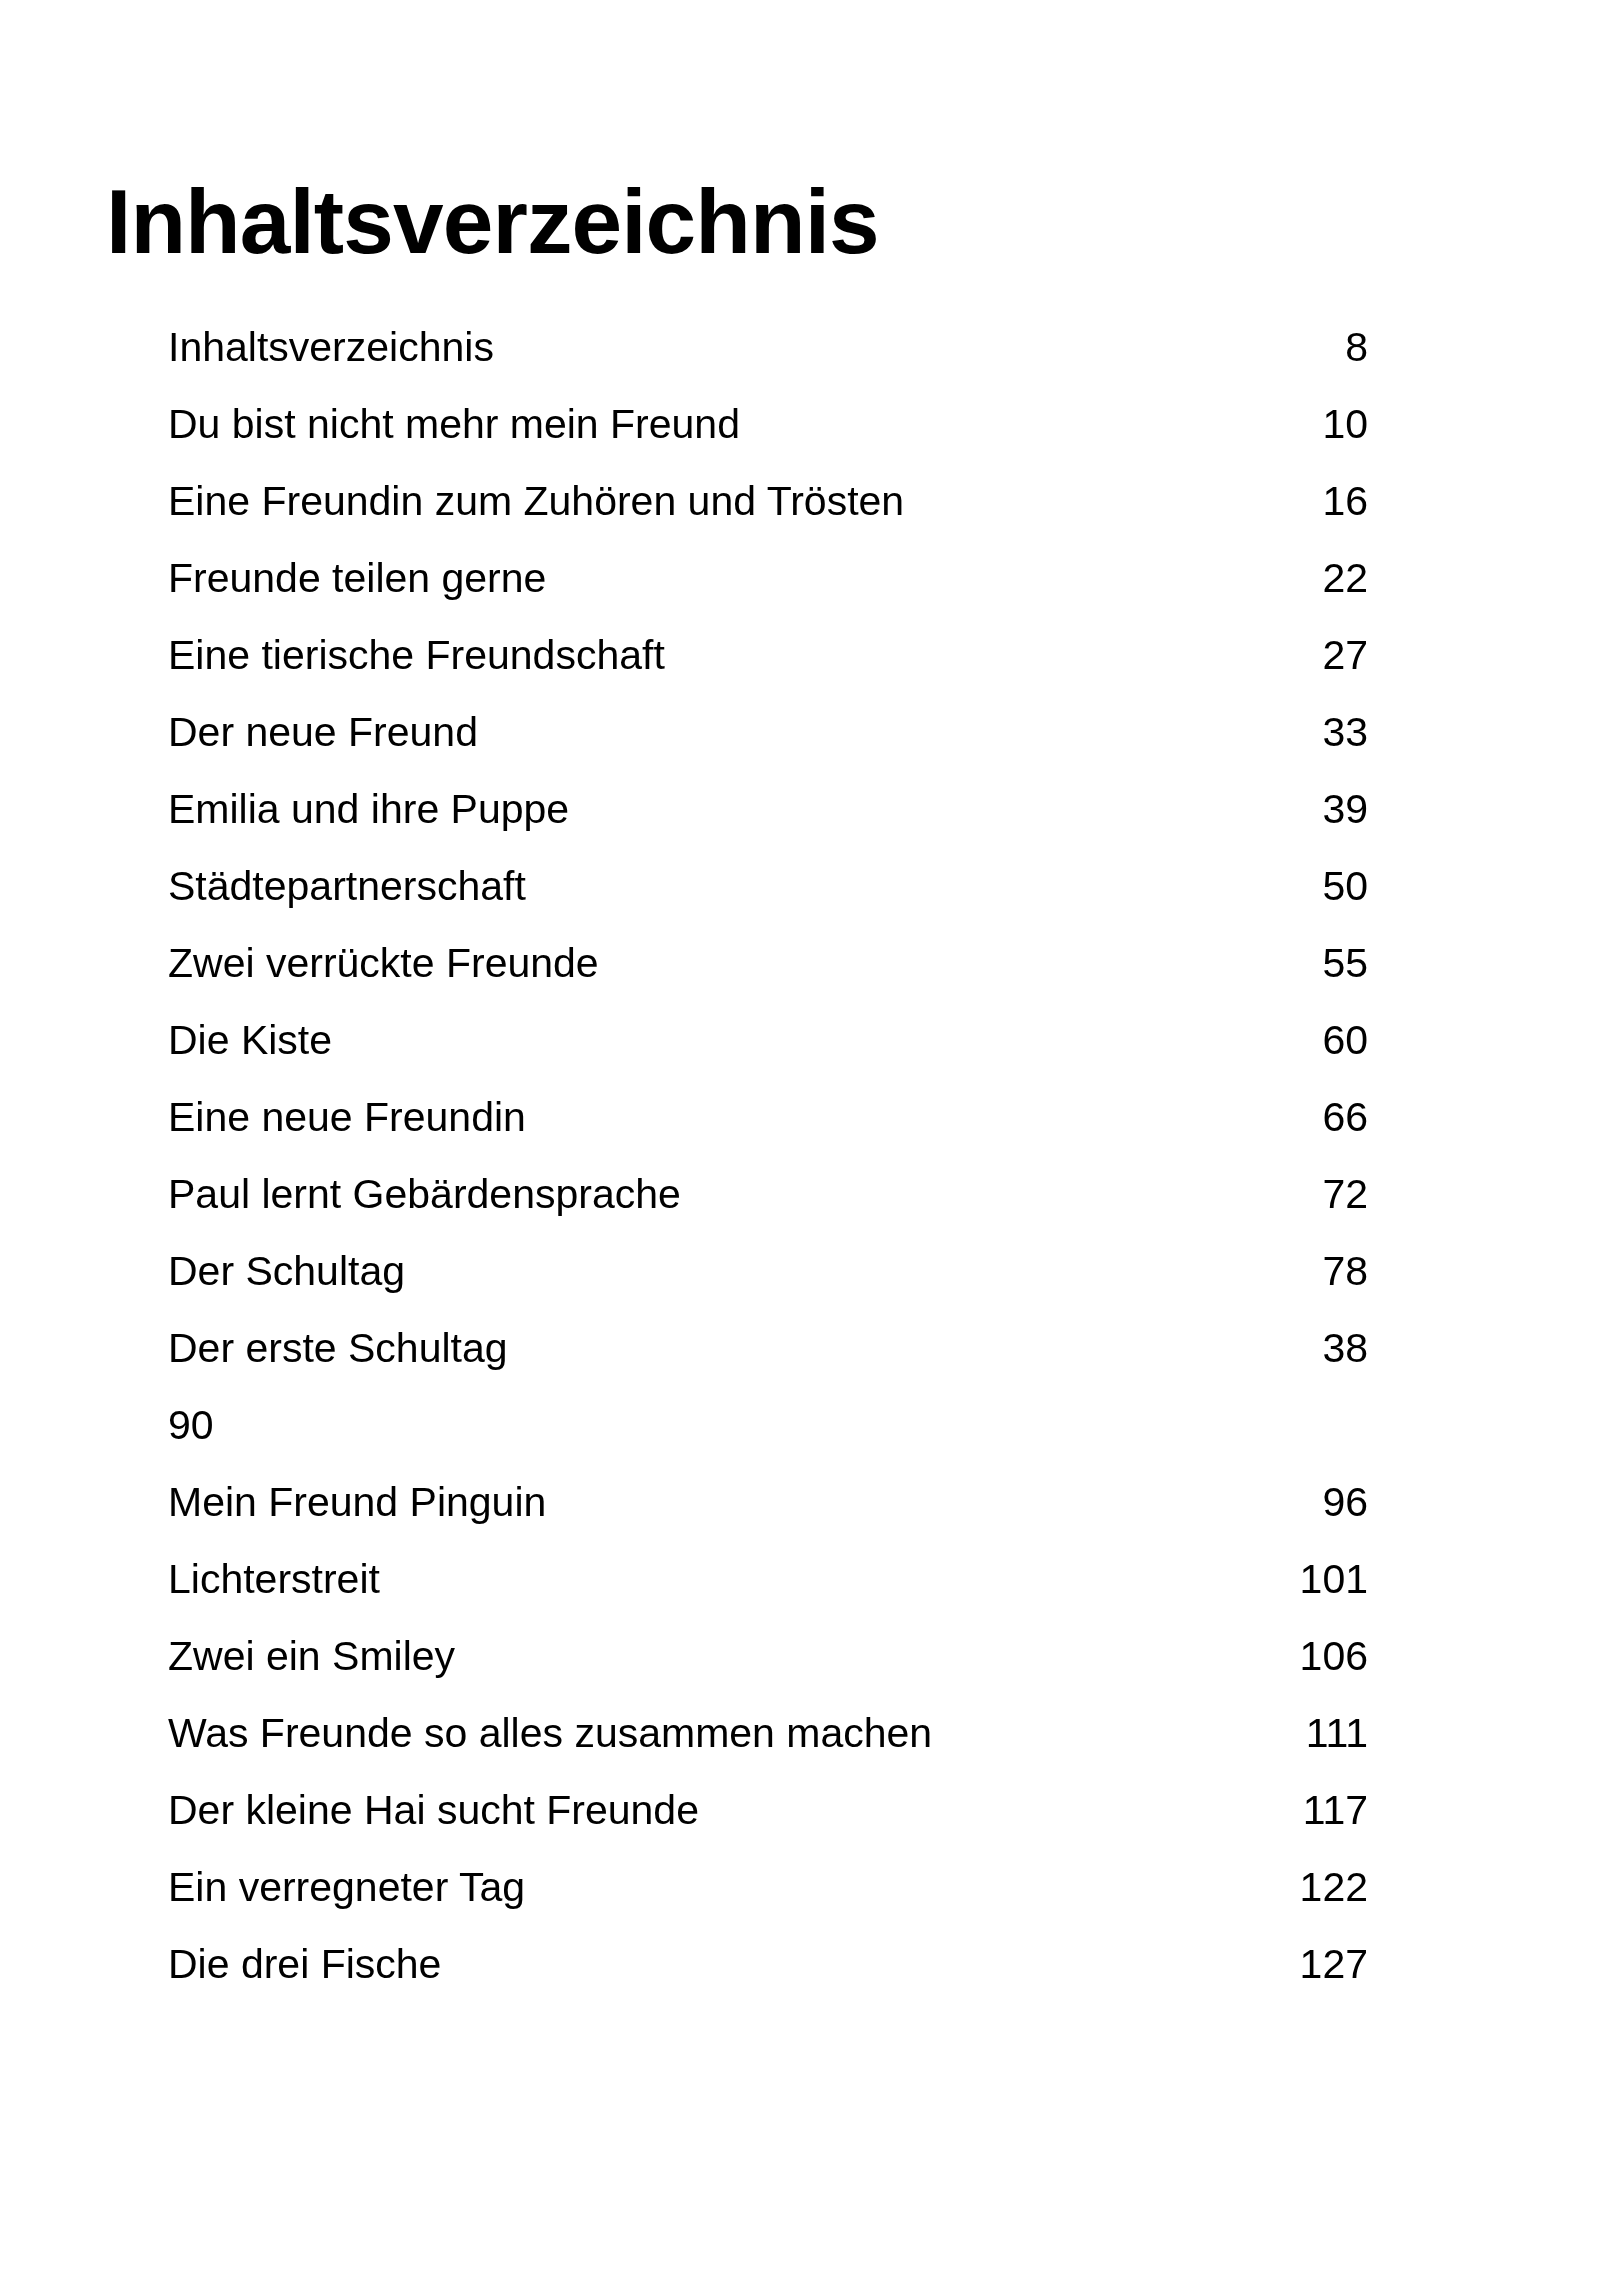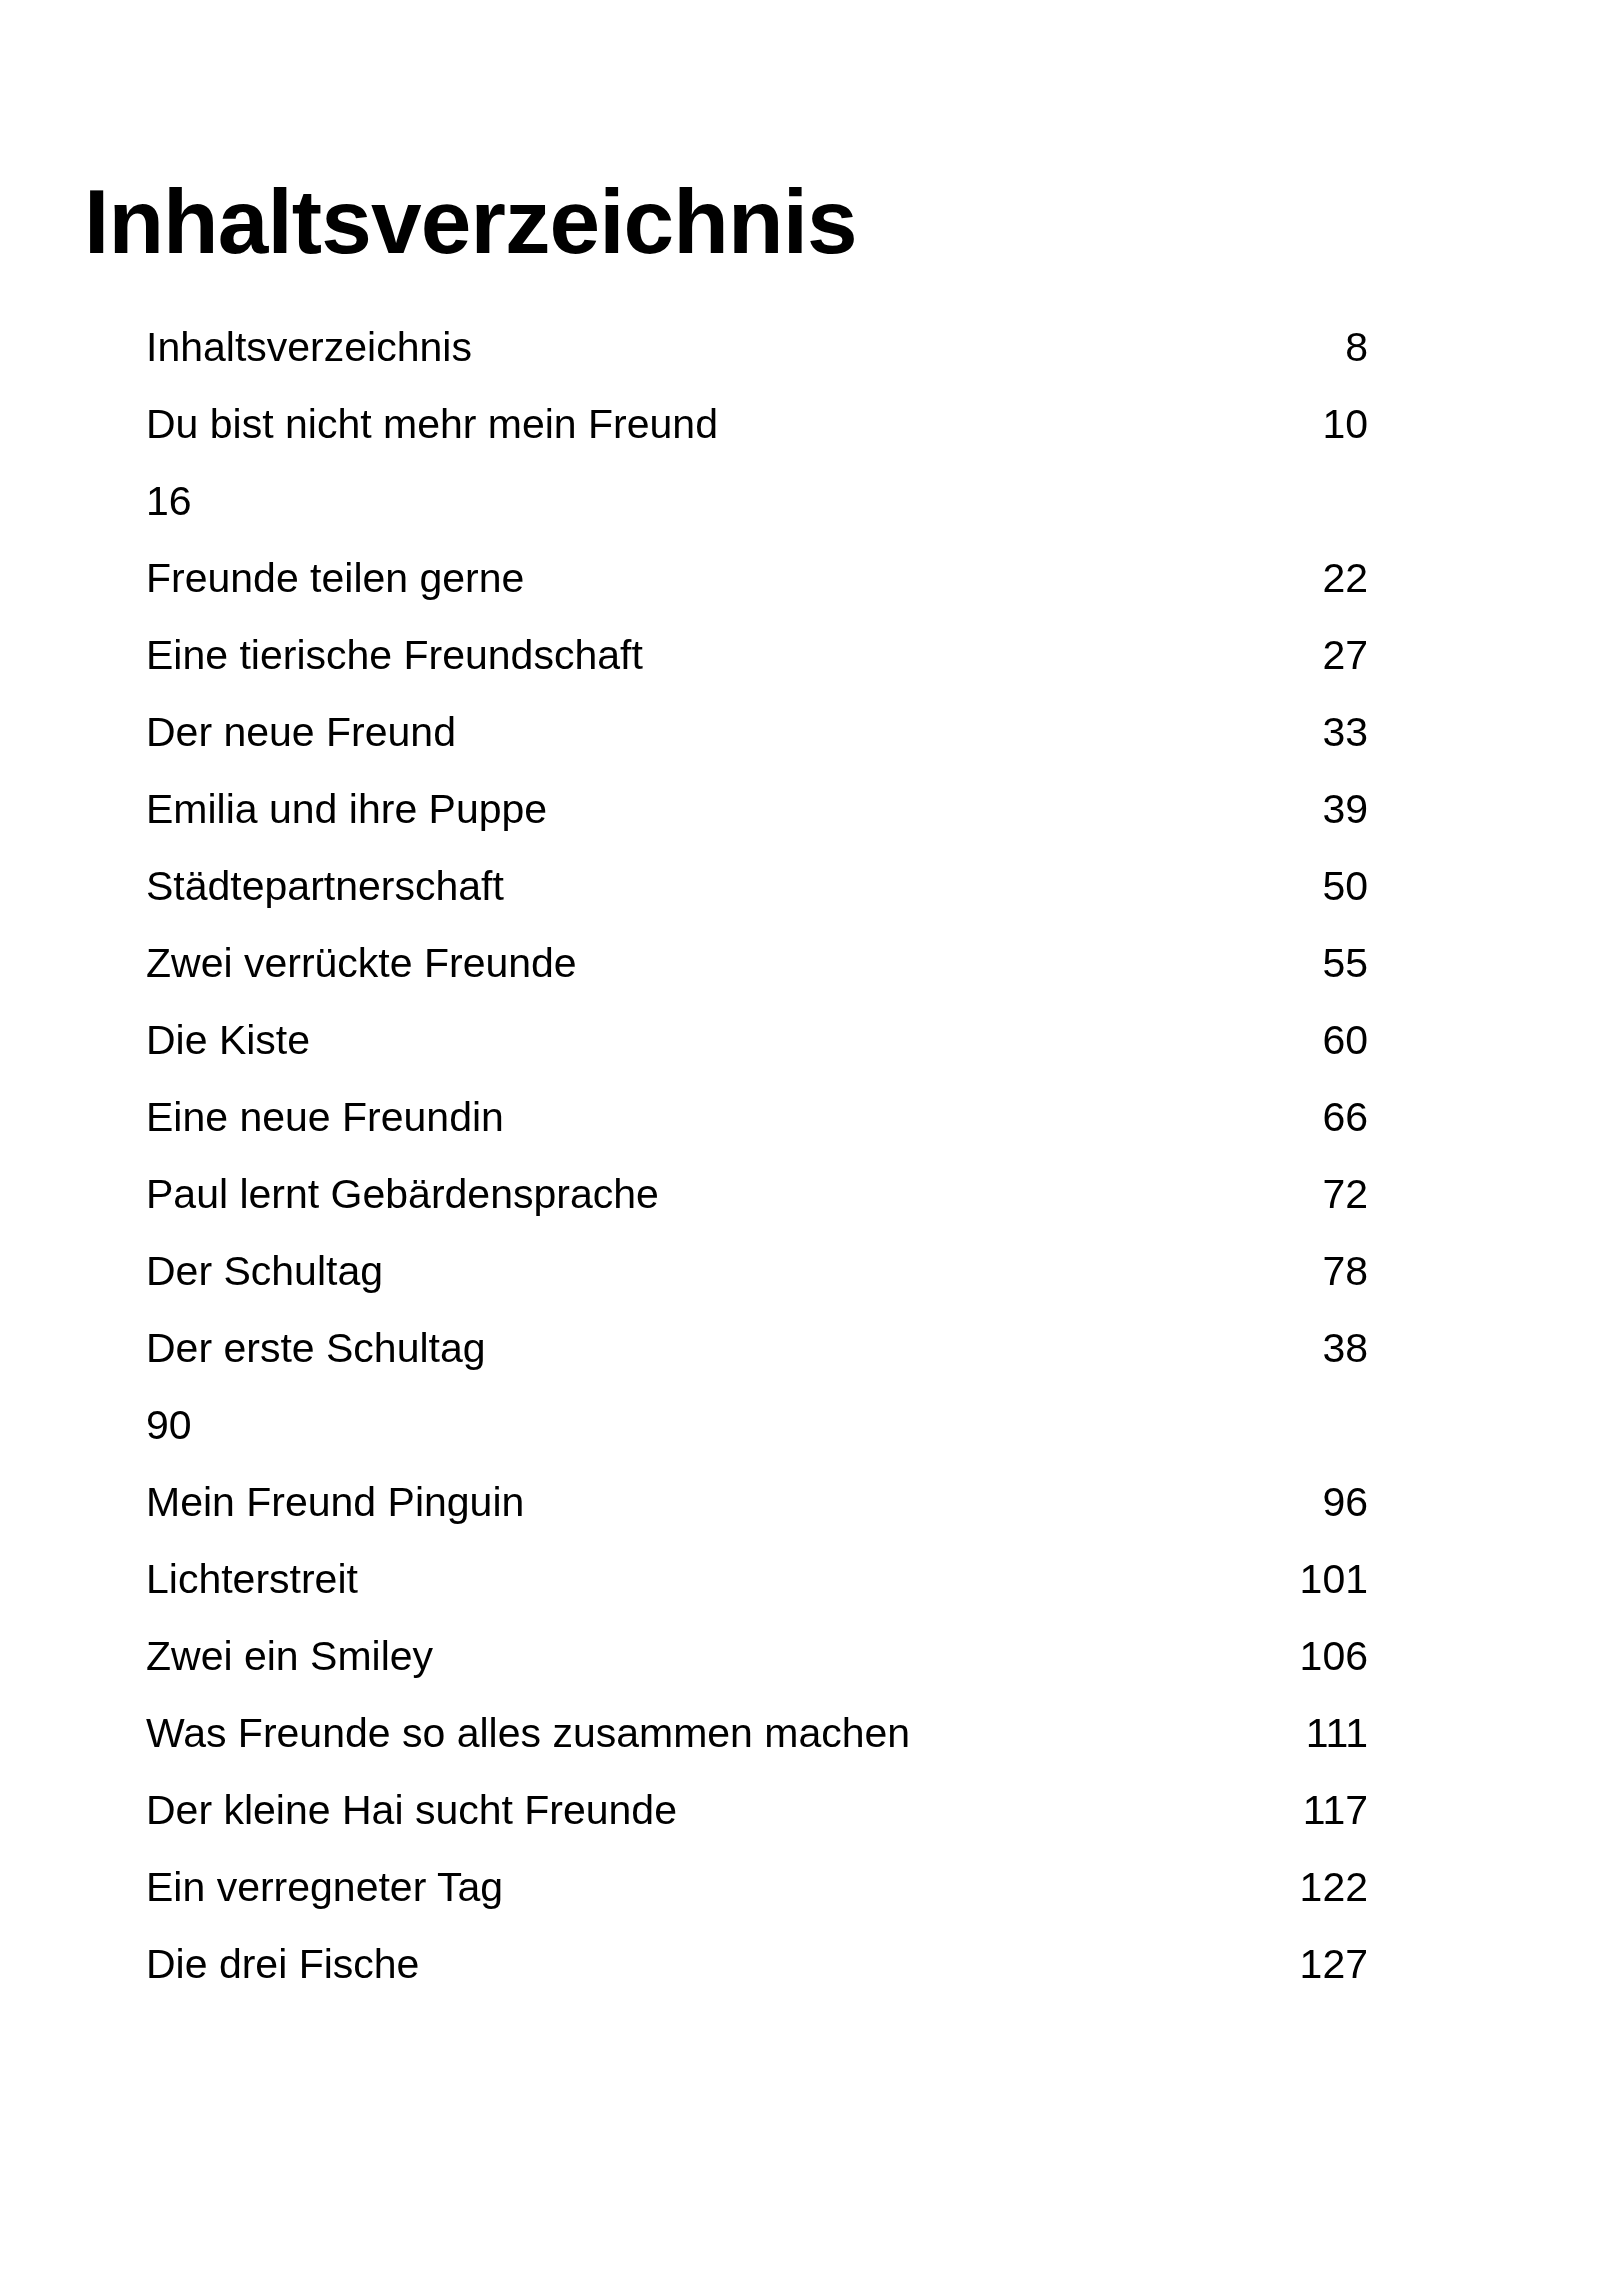--- a/index.html
+++ b/index.html
@@ -14,21 +14,21 @@
       font-family: "Liberation Sans", sans-serif;
       color: #000000;
       overflow: hidden;
       box-sizing: border-box;
     }
     .page {
       width: 100%;
       height: 100%;
       box-sizing: border-box;
       padding-top: 176px;
-      padding-left: 84px;
+      padding-left: 106px;
       padding-right: 250px;
     }
     .doc-title {
       font-size: 91px;
       font-weight: bold;
       line-height: 1;
       letter-spacing: -0.9px;
       margin: 0;
     }
     .toc-list {
@@ -63,20 +63,21 @@
     <span class="toc-label">Inhaltsverzeichnis</span>
     <span class="toc-page">8</span>
   </div>
 
   <div class="toc-row">
     <span class="toc-label">Du bist nicht mehr mein Freund</span>
     <span class="toc-page">10</span>
   </div>
 
   <div class="toc-row">
+    <span class="toc-label">Eine Freundin zum Zuhören und Trösten</span>
     <span class="toc-page">16</span>
   </div>
 
   <div class="toc-row">
     <span class="toc-label">Freunde teilen gerne</span>
     <span class="toc-page">22</span>
   </div>
 
   <div class="toc-row">
     <span class="toc-label">Eine tierische Freundschaft</span>

